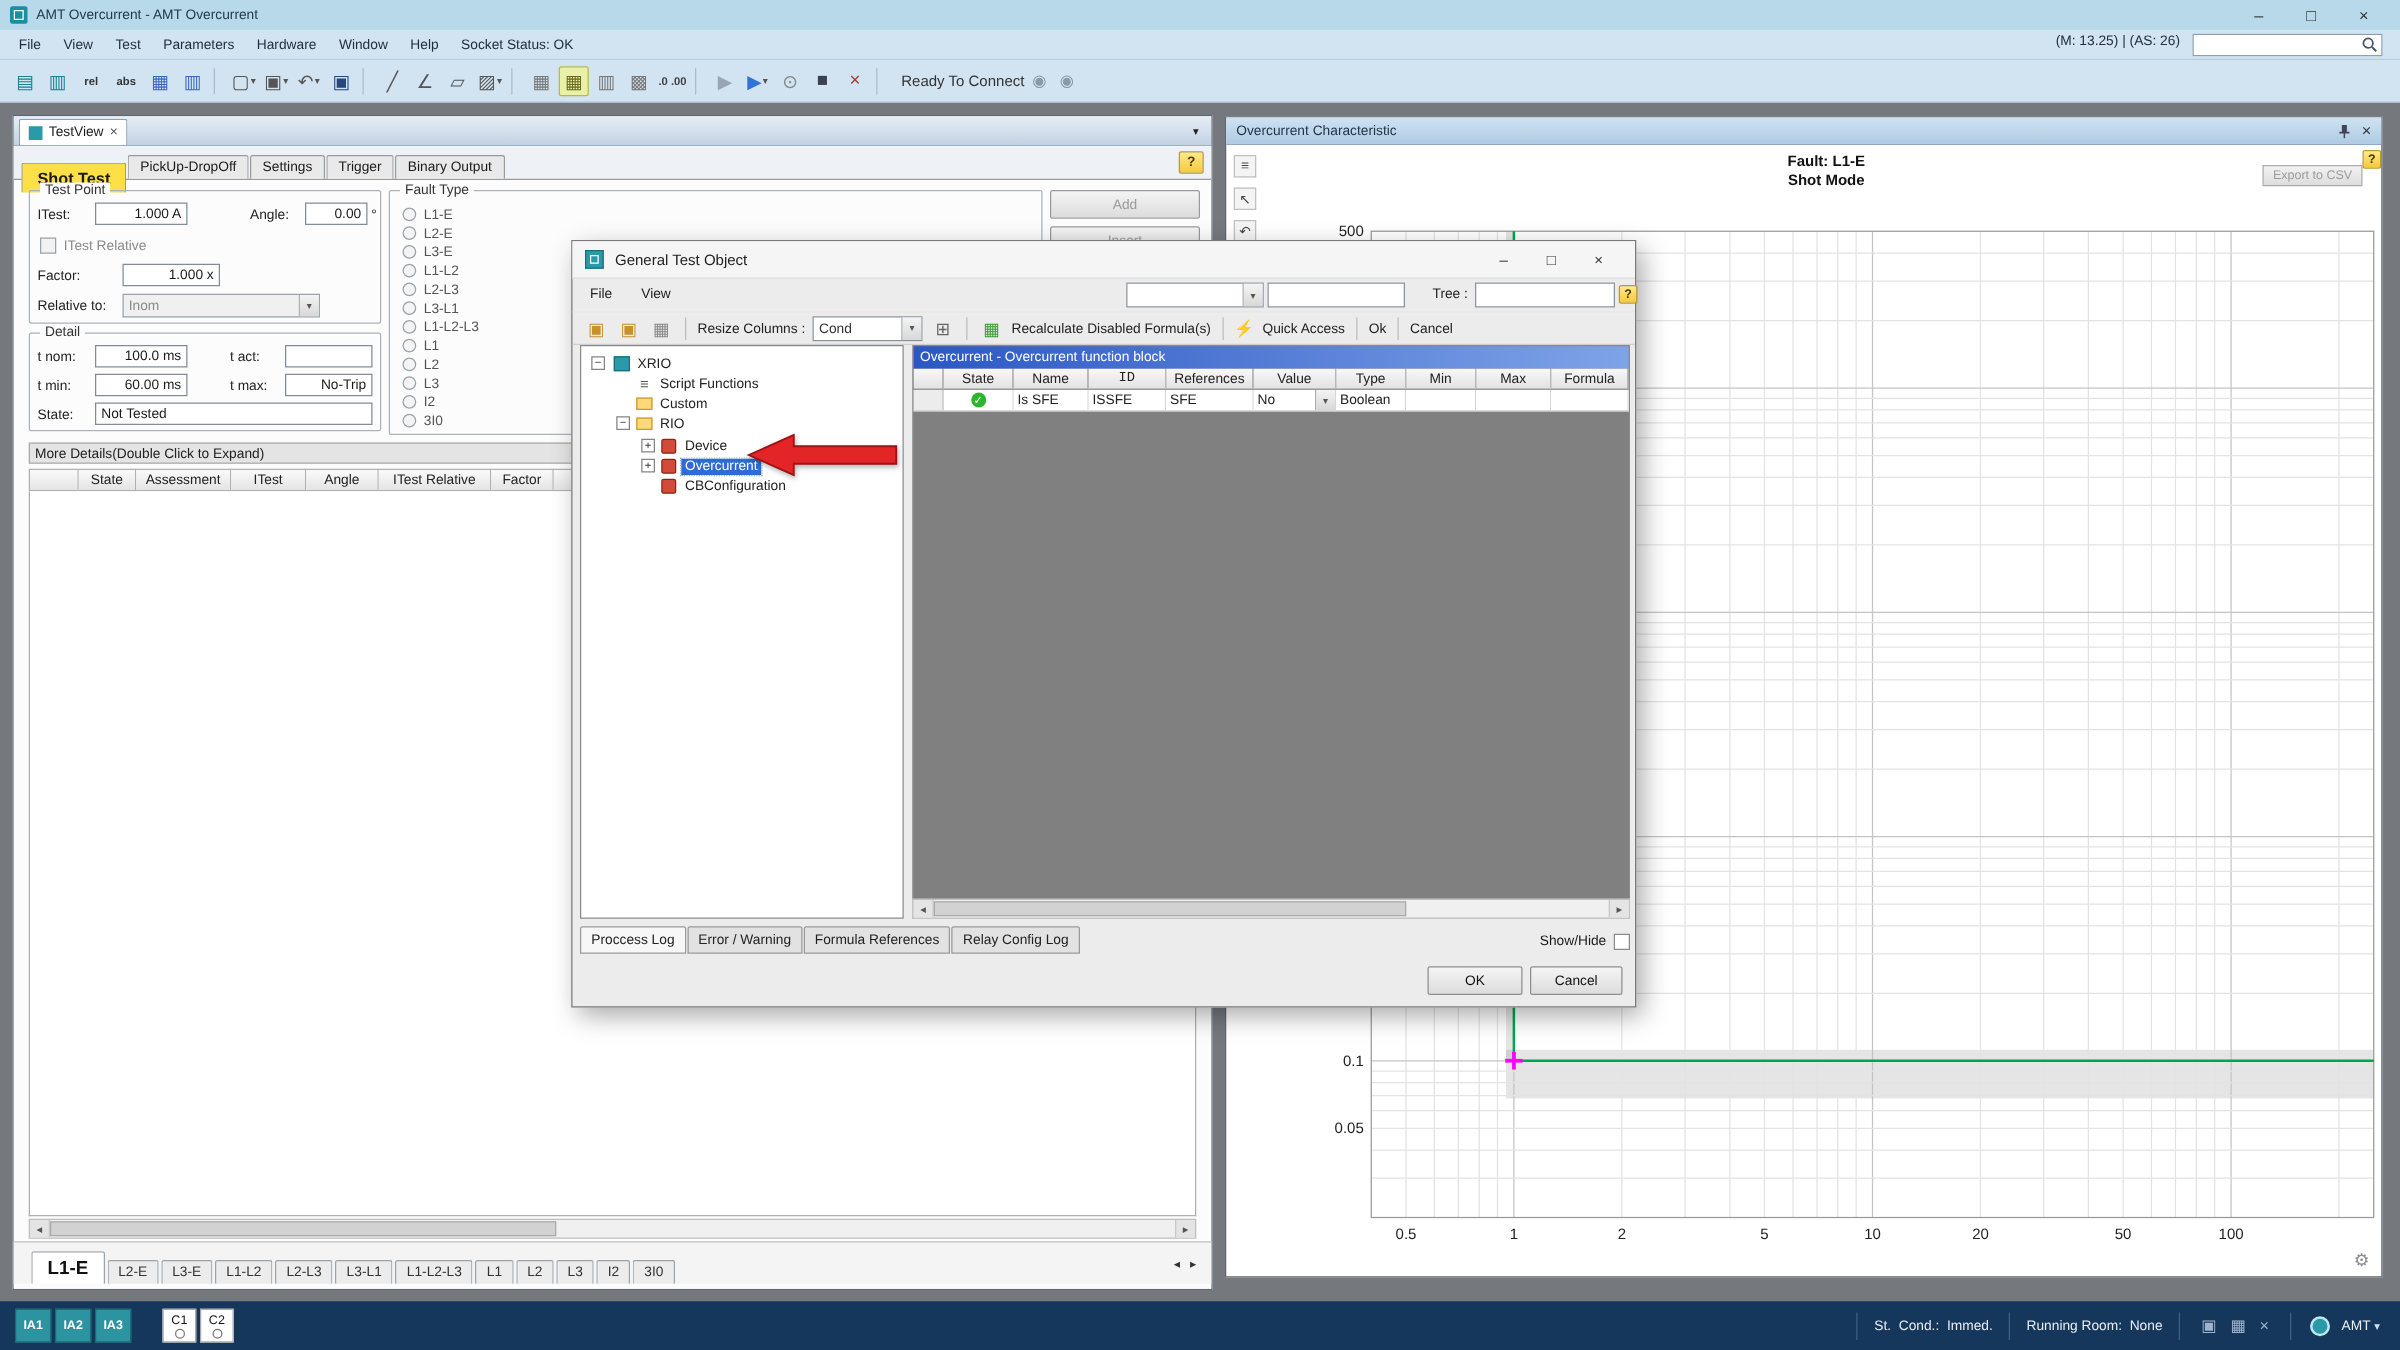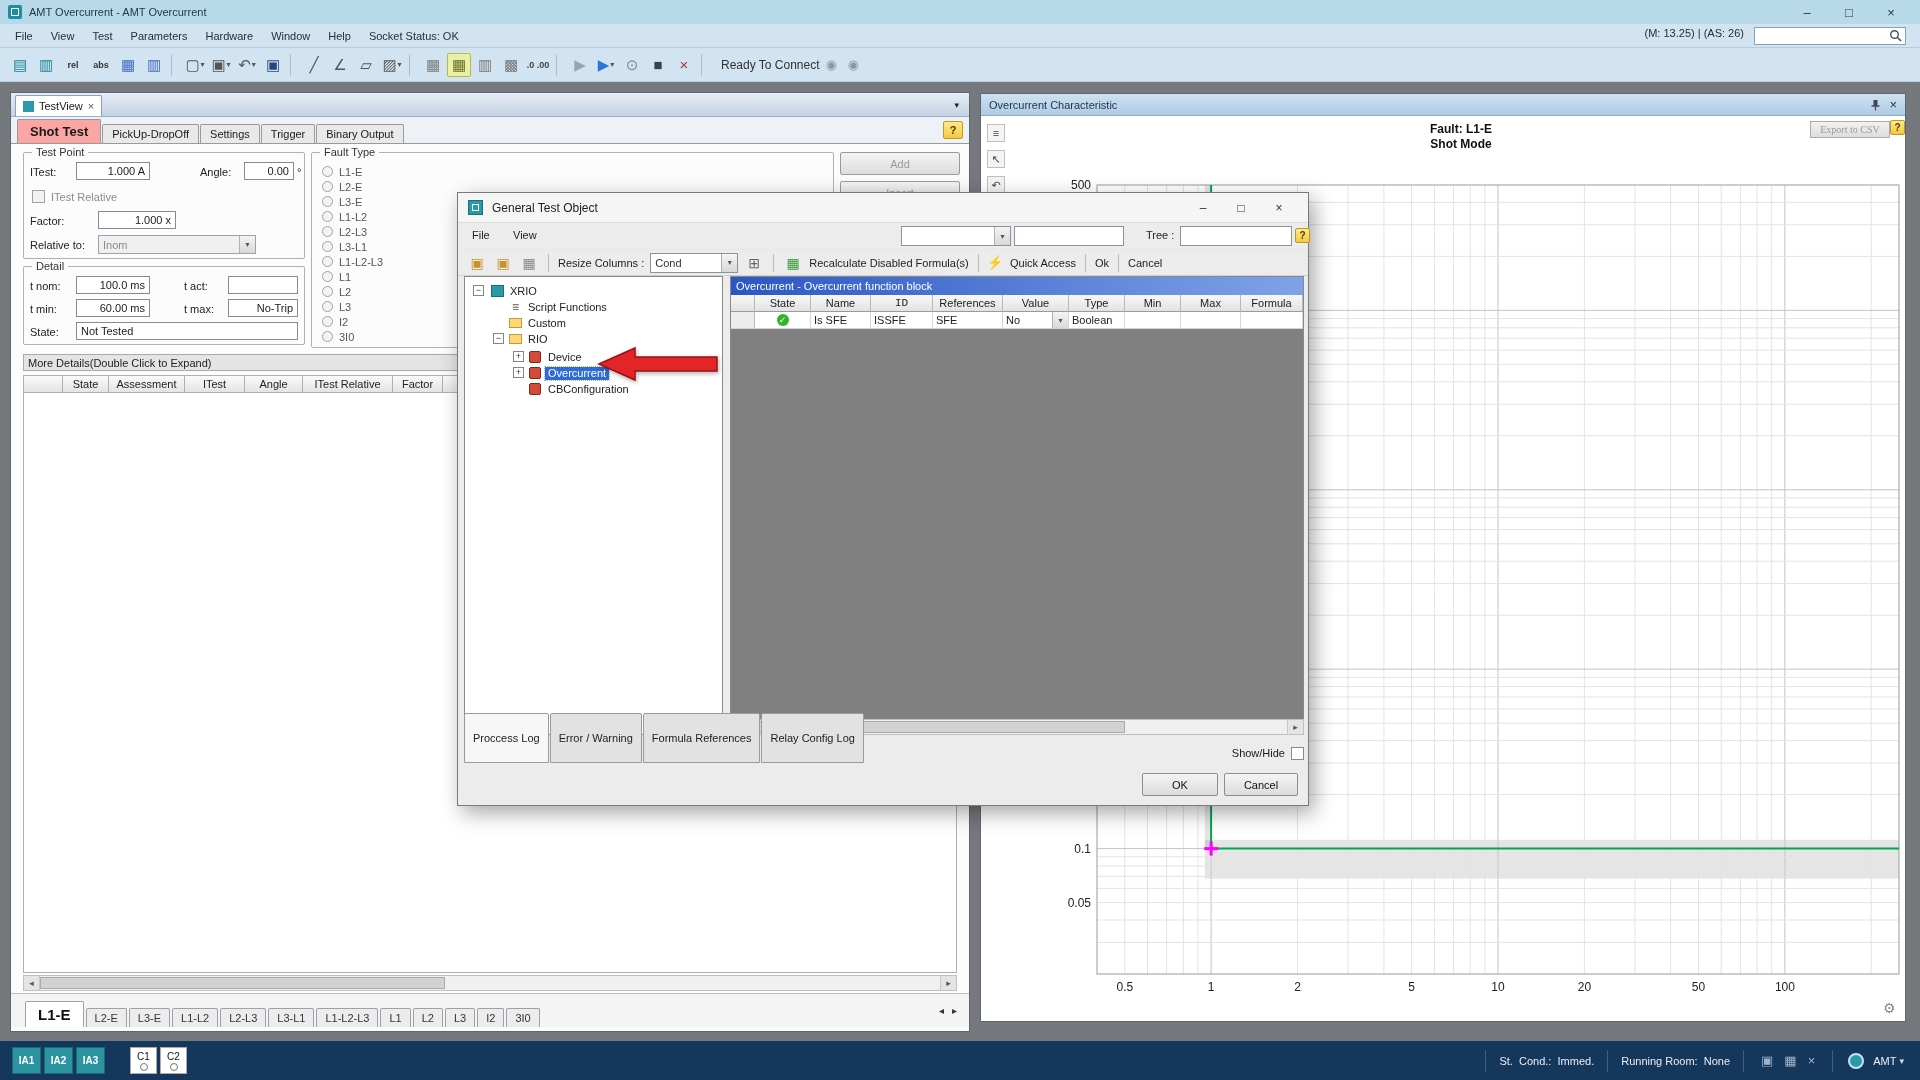--- a/index.html
+++ b/index.html
@@ -35,21 +35,21 @@
 
 #left-panel{position:absolute;left:10px;top:92px;width:960px;height:940px;background:#fff;border:1px solid #5f6670;z-index:1;}
 .ptabstrip{position:absolute;left:0;top:0;width:958px;height:24px;background:linear-gradient(#e6edf6,#c3d2e3);display:flex;align-items:flex-end;padding-left:4px;border-bottom:1px solid #9ab0c6;}
 .ptab{height:21px;background:#fff;border:1px solid #8aa0b8;border-bottom:none;display:flex;align-items:center;gap:5px;padding:0 7px;border-radius:2px 2px 0 0;}
 .ptab-ic{width:11px;height:11px;background:#2a9aa8;}
 .ptab-x{color:#555;font-size:11px;}
 .pstrip-caret{margin-left:auto;margin-right:10px;align-self:center;font-size:9px;color:#222;}
 .testarea{position:absolute;left:0;top:24px;width:958px;height:914px;background:#fcfcfc;}
 .innertabs{position:absolute;left:0;top:0;width:958px;height:27px;border-bottom:1px solid #9a9a9a;display:flex;align-items:flex-end;padding:0 6px;gap:1px;background:#eef2f7;}
 .itab{padding:3px 9px;border:1px solid #9a9a9a;border-bottom:none;background:#e9e9e9;border-radius:2px 2px 0 0;font-size:11px;}
-.itab.active{background:#fca5a5;font-weight:bold;font-size:13px;padding:4px 12px;position:relative;top:0;}
+.itab.active{background:#fde047;font-weight:bold;font-size:13px;padding:4px 12px;position:relative;top:11px;}
 .helpbtn{margin-left:auto;width:20px;height:18px;background:linear-gradient(#ffe98a,#f5c93c);border:1px solid #b99a2e;display:flex;align-items:center;justify-content:center;font-weight:bold;align-self:center;border-radius:2px;color:#4a3a00;}
 .helpbtn.sm{width:15px;height:15px;font-size:10px;}
 
 .grp{position:absolute;border:1px solid #aab2bc;border-radius:2px;}
 .grp-legend{position:absolute;top:-7px;left:8px;background:#fcfcfc;padding:0 4px;color:#333;}
 .lbl{position:absolute;white-space:nowrap;color:#222;}
 .lbl.dis{color:#8a8a8a;}
 .field{position:absolute;height:18px;border:1px solid #828c96;background:#fff;text-align:right;padding:2px 4px 0 0;font-size:11px;}
 .field.lft{text-align:left;padding-left:4px;}
 .cb{position:absolute;width:13px;height:13px;border:1px solid #9aa2aa;background:#f2f2f2;}
@@ -119,38 +119,38 @@
 .dcols{height:17px;display:flex;}
 .dcols span{height:17px;background:linear-gradient(#f8f8f8,#e2e2e2);border-right:1px solid #b8b8b8;border-bottom:1px solid #9a9a9a;display:flex;align-items:center;justify-content:center;font-size:11px;color:#222;}
 .drow{height:17px;display:flex;background:#fff;}
 .dcell{height:17px;border-right:1px solid #d6d6d6;border-bottom:1px solid #d6d6d6;display:flex;align-items:center;padding-left:3px;font-size:11px;background:#fff;color:#222;}
 .dcell.rowsel{background:#ececec;border-right:1px solid #b8b8b8;}
 .dcell.ctr{justify-content:center;padding-left:0;}
 .okmark{width:12px;height:12px;border-radius:50%;background:#2db52d;color:#fff;font-size:9px;line-height:12px;text-align:center;}
 .combocell{justify-content:space-between;}
 #dlg-hscroll{left:272px;top:526px;width:574px;}
 .dlogtabs{position:absolute;left:6px;top:550px;width:840px;height:20px;display:flex;align-items:flex-end;gap:1px;}
-.ltab{padding:18px 8px;border:1px solid #9a9a9a;background:#e2e2e2;border-radius:2px 2px 0 0;font-size:11px;color:#222;margin-top:10px;}
+.ltab{padding:4px 8px;border:1px solid #9a9a9a;background:#e2e2e2;border-radius:2px 2px 0 0;font-size:11px;color:#222;margin-top:10px;}
 .ltab.active{background:#f7f7f7;}
 .showhide{margin-left:auto;display:flex;align-items:center;gap:6px;align-self:center;}
 .cb2{width:13px;height:13px;border:1px solid #8a8a8a;background:#fff;}
 .pushbtn2{position:absolute;height:23px;background:linear-gradient(#f5f5f5,#dcdcdc);border:1px solid #8e8e8e;border-radius:2px;display:flex;align-items:center;justify-content:center;font-size:11px;color:#111;}
 
 
 #red-arrow{position:absolute;left:597px;top:345px;z-index:60;filter:drop-shadow(1px 2px 2px rgba(0,0,0,.3));}
 
 
 #chart-panel{position:absolute;left:980px;top:93px;width:926px;height:929px;background:#ffffff;border:1px solid #5f6670;z-index:1;}
 .chdr{position:absolute;top:0;left:0;width:100%;height:22px;background:linear-gradient(#cfe2f2,#aecbe4);border-bottom:1px solid #8fa9c2;display:flex;align-items:center;padding:0 8px;gap:8px;}
 .chdr .ct{flex:1;color:#1e3246;}
 .pinic{display:flex;align-items:center;}
 .cx{color:#333;font-size:13px;}
 .ctools{position:absolute;left:6px;top:30px;display:flex;flex-direction:column;gap:8px;}
 .ctool{width:18px;height:18px;border:1px solid #c0c0c0;background:#f4f4f4;display:flex;align-items:center;justify-content:center;font-size:11px;color:#444;}
-.exportbtn{position:absolute;left:829px;top:27px;width:80px;height:17px;background:linear-gradient(#f2f2f2,#dddddd);border:1px solid #ababab;color:#9a9a9a;font-size:10px;font-family:Liberation Serif, serif;}
+.exportbtn{position:absolute;left:829px;top:38px;width:80px;height:17px;background:linear-gradient(#f2f2f2,#dddddd);border:1px solid #ababab;color:#9a9a9a;font-size:10px;font-family:Liberation Sans, sans-serif;}
 #chart-help{position:absolute;left:909px;top:26px;}
 .ctitle{position:absolute;left:130px;top:28px;width:700px;text-align:center;font-weight:bold;font-size:12px;line-height:15px;color:#111;}
 #chart-svg{position:absolute;left:0;top:0;}
 .xlabel{position:absolute;left:116px;top:903px;width:802px;text-align:center;font-weight:bold;font-size:12px;color:#111;}
 .gear{position:absolute;left:902px;top:906px;font-size:14px;color:#8a8a8a;}
 
 
 #statusbar{position:absolute;left:0;top:1041px;width:1920px;height:39px;background:#16375c;display:flex;align-items:center;padding:0 12px;gap:3px;color:#fff;}
 .iabtn{width:29px;height:27px;background:#2c93a0;border:1px solid #1c6a74;color:#fff;font-size:10px;font-weight:bold;display:flex;align-items:center;justify-content:center;}
 .cbtn{width:27px;height:27px;background:#fff;border:1px solid #aaa;color:#111;font-size:10px;display:flex;flex-direction:column;align-items:center;justify-content:center;gap:1px;}

